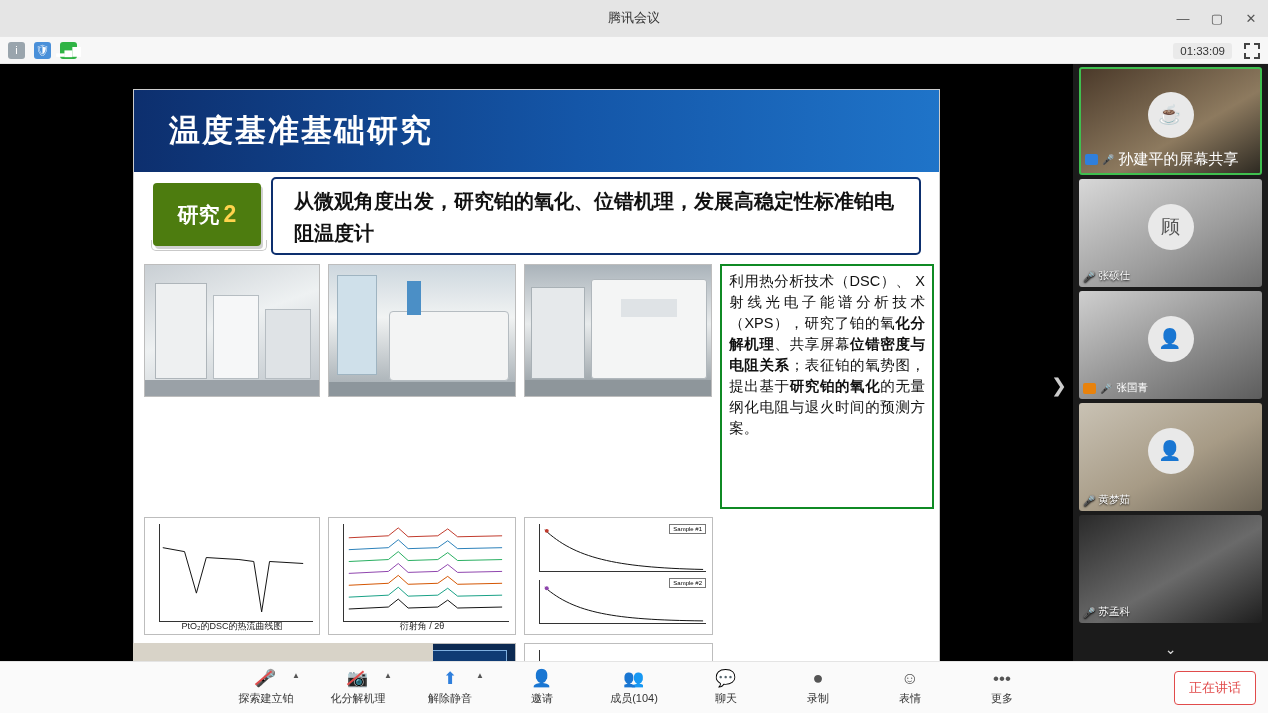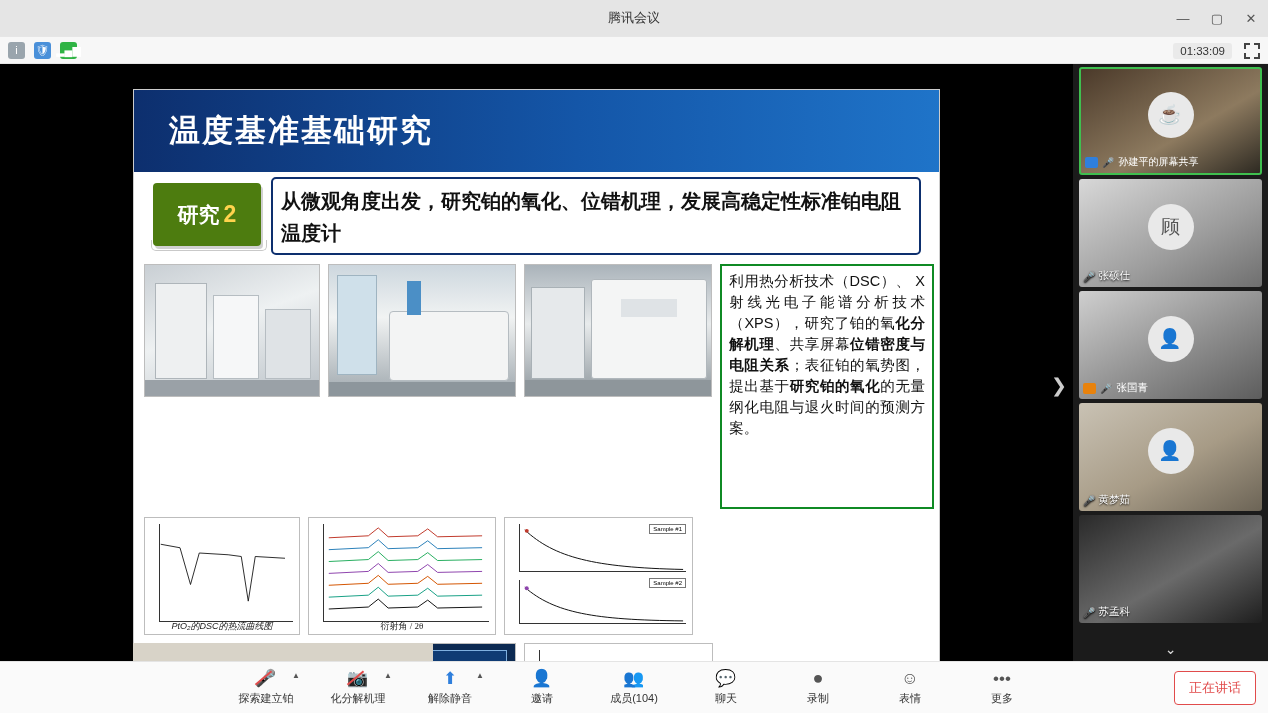--- a/index.html
+++ b/index.html
@@ -87,21 +87,21 @@
     box-shadow: 2px 3px 0 rgba(0,0,0,.18);
   }
   .study-badge .num { color: #ffd34d; font-size: 23px; margin-left: 4px; }
   .badge-shadow {
     position: absolute; left: 17px; top: 68px; width: 116px; height: 11px;
     border: 1px solid #c9c9c9; border-top: none; border-radius: 0 0 5px 5px;
   }
   .study-text {
     position: absolute; left: 137px; top: 5px; width: 650px; height: 78px;
     border: 2px solid #0d2f6e; border-radius: 5px;
-    padding: 6px 8px; font-size: 20px; line-height: 32px; color: #111; font-weight: bold;
+    padding: 6px 21px; font-size: 20px; line-height: 32px; color: #111; font-weight: bold;
   }
 
   .tiles { position: absolute; left: 10px; top: 92px; width: 790px; }
   .trow { display: flex; gap: 8px; margin-bottom: 8px; }
   .tile { border: 1px solid #bdbdbd; background: #e9e9e9; position: relative; overflow: hidden; }
   .tile .cap {
     position: absolute; bottom: 1px; left: 0; width: 100%; text-align: center;
     font-size: 9px; color: #222;
   }
 
@@ -283,28 +283,28 @@
               <div style="position:absolute;left:66px;top:14px;width:116px;height:100px;background:#f4f5f5;border:1px solid #b0b7bc;border-radius:3px;"></div>
               <div style="position:absolute;left:96px;top:34px;width:56px;height:18px;background:#dfe3e6;"></div>
               <div style="position:absolute;left:0;bottom:0;width:100%;height:16px;background:#8e969b;"></div>
             </div>
             <div class="txtbox" style="width:214px;height:245px;">
               <span>利用热分析技术（DSC）、 X射线光电子能谱分析技术（XPS），研究了铂的氧</span><b>化分解机理</b><span>、共享屏幕</span><b>位错密度与电阻关系</b><span>；表征铂的氧势图，提出基于</span><b>研究铂的氧化</b><span>的无量纲化电阻与退火时间的预测方案。</span>
             </div>
           </div>
 
           <div class="trow">
-            <div class="tile plot" style="width:156px;height:118px;font-style:italic;">
+            <div class="tile plot" style="width:176px;height:118px;">
               <div class="axis-box"></div>
               <svg class="curve" viewBox="0 0 176 118" preserveAspectRatio="none">
                 <polyline points="18,30 40,34 52,76 62,40 95,42 110,44 118,95 126,44 160,46" fill="none" stroke="#111" stroke-width="1"></polyline>
               </svg>
               <div class="cap">PtO₂的DSC的热流曲线图</div>
             </div>
-            <div class="tile plot" style="width:188px;height:118px;font-family:Liberation Serif, serif;">
+            <div class="tile plot" style="width:188px;height:118px;">
               <div class="axis-box"></div>
               <svg class="curve" viewBox="0 0 188 118" preserveAspectRatio="none">
                 <polyline points="20,20 60,18 70,10 80,19 110,18 120,11 130,19 175,18" fill="none" stroke="#c0392b" stroke-width="1"></polyline>
                 <polyline points="20,32 60,30 70,22 80,31 110,30 120,23 130,31 175,30" fill="none" stroke="#2980b9" stroke-width="1"></polyline>
                 <polyline points="20,44 60,42 70,34 80,43 110,42 120,35 130,43 175,42" fill="none" stroke="#27ae60" stroke-width="1"></polyline>
                 <polyline points="20,56 60,54 70,46 80,55 110,54 120,47 130,55 175,54" fill="none" stroke="#8e44ad" stroke-width="1"></polyline>
                 <polyline points="20,68 60,66 70,58 80,67 110,66 120,59 130,67 175,66" fill="none" stroke="#d35400" stroke-width="1"></polyline>
                 <polyline points="20,80 60,78 70,70 80,79 110,78 120,71 130,79 175,78" fill="none" stroke="#16a085" stroke-width="1"></polyline>
                 <polyline points="20,92 60,90 70,82 80,91 110,90 120,83 130,91 175,90" fill="none" stroke="#111" stroke-width="1"></polyline>
               </svg>
@@ -360,21 +360,21 @@
 
   <div class="rpanel">
 
     <div class="tiles-col">
 
       <div class="vtile vt-1 active">
         <div class="avatar-circ">☕</div>
         <div class="share-chip">
           <div class="share-sq"></div>
           <span class="mic-ico">🎤</span>
-          <span style="color:#fff;font-size:10px;font-family:Liberation Mono, monospace;">孙建平的屏幕共享</span>
+          <span style="color:#fff;font-size:15px;font-family:Liberation Mono, monospace;">孙建平的屏幕共享</span>
         </div>
       </div>
 
       <div class="vtile vt-2">
         <div class="avatar-circ">顾</div>
         <div class="vt-name">
           <span class="mic-ico">🎤</span>
           <span>张硕仕</span>
         </div>
       </div>

